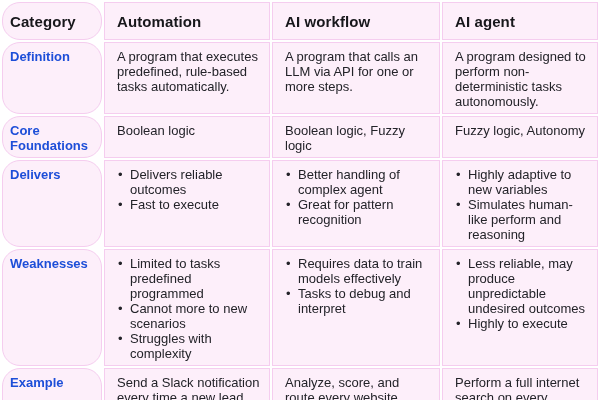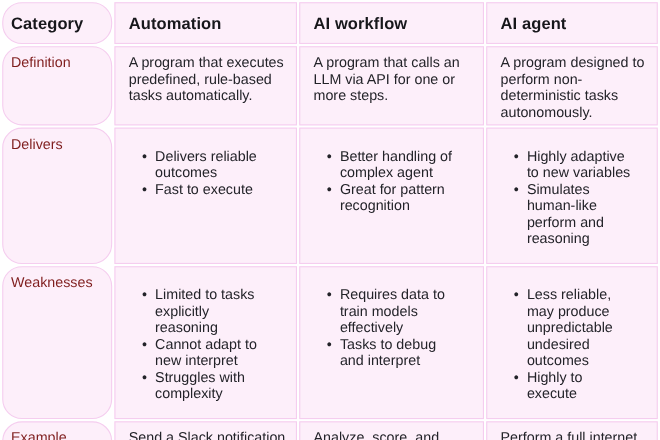--- a/index.html
+++ b/index.html
@@ -40,32 +40,32 @@
     font-size: 15px;
     font-weight: 700;
     color: #17171b;
     vertical-align: middle;
     padding-top: 2px;
     padding-bottom: 2px;
     letter-spacing: 0.1px;
   }
   table.cmp tbody th {
     font-size: 13px;
-    font-weight: 400;
-    color: #7f1d1d;
+    font-weight: 700;
+    color: #1d4ed8;
   }
   tr.r-head   > th { height: 38px; }
   tr.r-def    > *  { height: 57px; }
   tr.r-core   > *  { height: 42px; }
   tr.r-tasks  > *  { height: 42px; }
   tr.r-str    > *  { height: 70px; }
   tr.r-weak   > *  { height: 78px; }
   tr.r-ex     > *  { height: 57px; }
   ul.bullets {
-    margin: 11px;
+    margin: 0;
     padding: 0;
     list-style: none;
   }
   ul.bullets li {
     position: relative;
     padding-left: 13px;
     margin: 0;
   }
   ul.bullets li::before {
     content: "\2022";
@@ -92,20 +92,26 @@
       <th>AI agent</th>
     </tr>
   </thead>
   <tbody>
     <tr class="r-def">
       <th class="labelcol">Definition</th>
       <td>A program that executes predefined, rule-based tasks automatically.</td>
       <td>A program that calls an LLM via API for one or more steps.</td>
       <td>A program designed to perform non-deterministic tasks autonomously.</td>
     </tr>
+    <tr class="r-core">
+      <th class="labelcol">Core Foundations</th>
+      <td>Boolean logic</td>
+      <td>Boolean logic, Fuzzy logic</td>
+      <td>Fuzzy logic, Autonomy</td>
+    </tr>
     <tr class="r-str">
       <th class="labelcol">Delivers</th>
       <td>
         <ul class="bullets">
           <li>Delivers reliable outcomes</li>
           <li>Fast to execute</li>
         </ul>
       </td>
       <td>
         <ul class="bullets">
@@ -117,22 +123,22 @@
         <ul class="bullets">
           <li>Highly adaptive to new variables</li>
           <li>Simulates human-like perform and reasoning</li>
         </ul>
       </td>
     </tr>
     <tr class="r-weak">
       <th class="labelcol">Weaknesses</th>
       <td>
         <ul class="bullets">
-          <li>Limited to tasks explicitly reasoning</li>
-          <li>Cannot adapt to new interpret</li>
+          <li>Limited to tasks predefined programmed</li>
+          <li>Cannot more to new scenarios</li>
           <li>Struggles with complexity</li>
         </ul>
       </td>
       <td>
         <ul class="bullets">
           <li>Requires data to train models effectively</li>
           <li>Tasks to debug and interpret</li>
         </ul>
       </td>
       <td>

